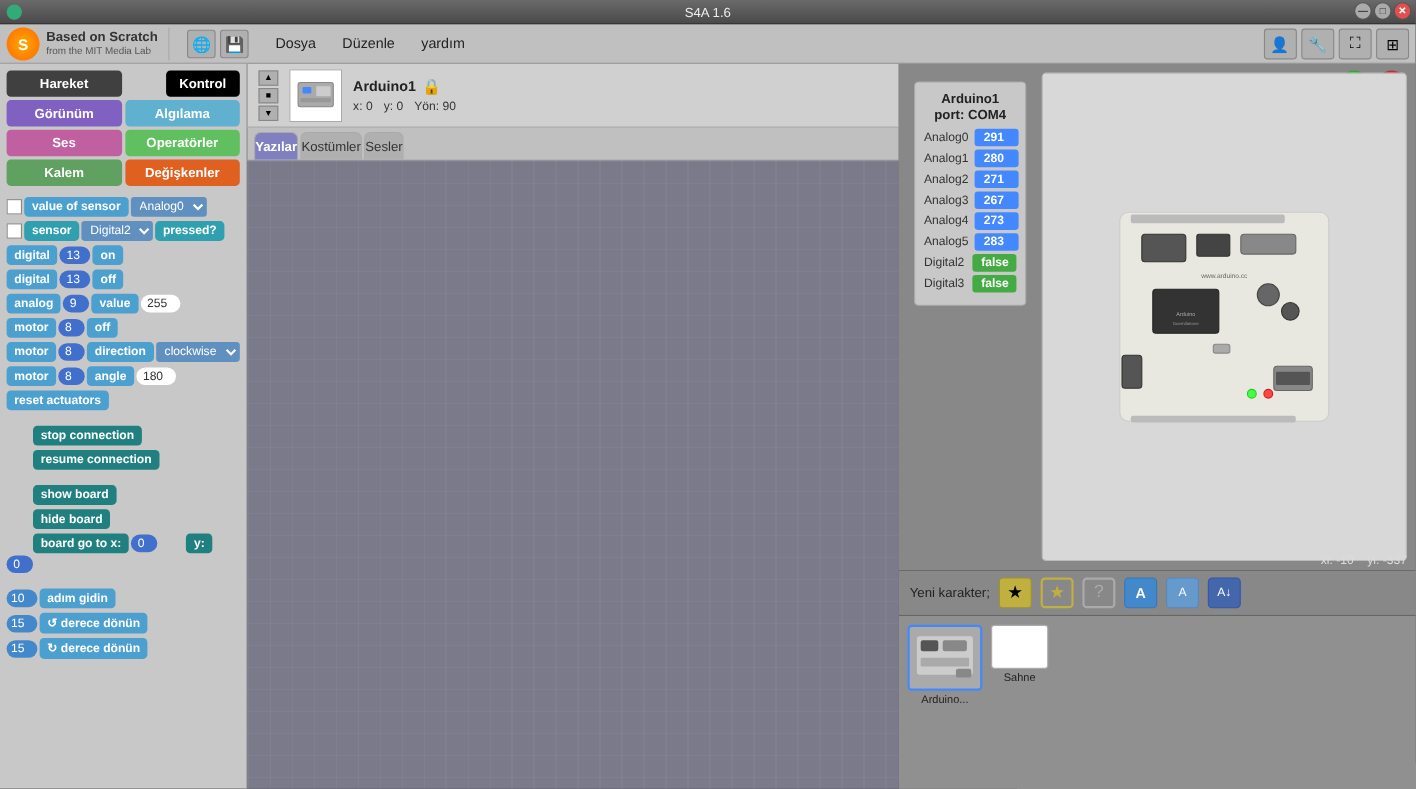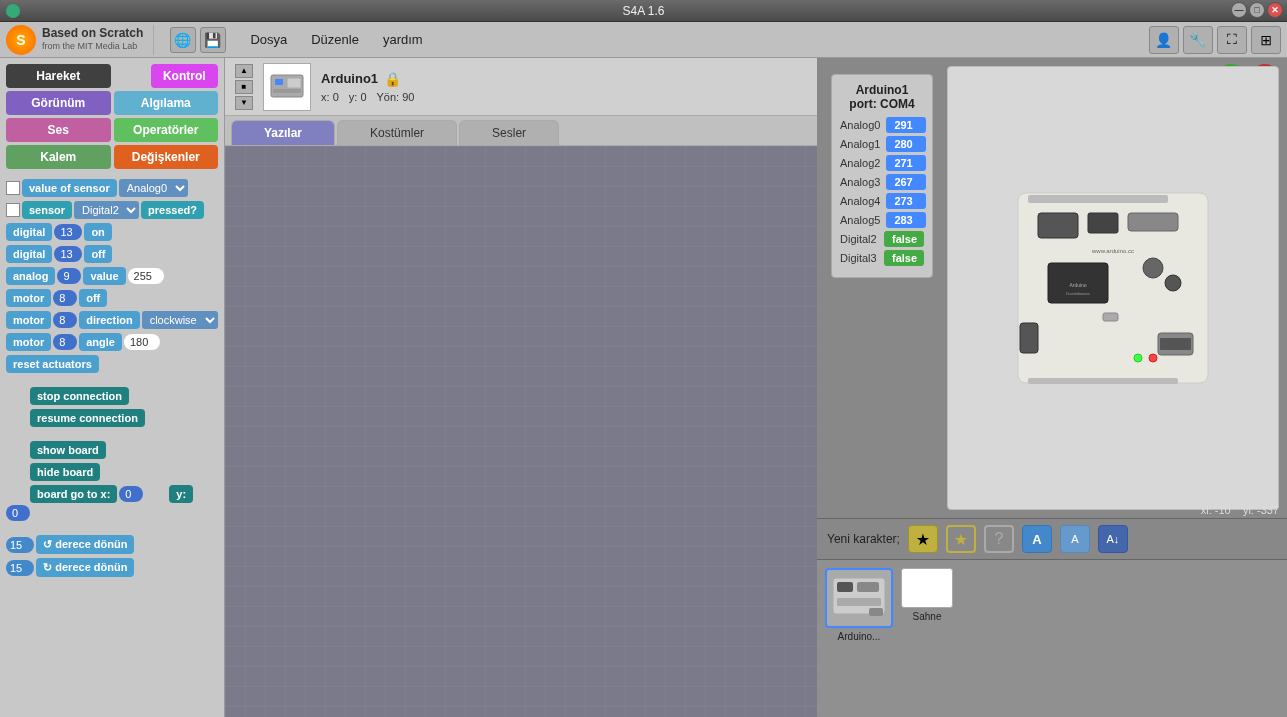--- a/index.html
+++ b/index.html
@@ -104,21 +104,21 @@
       border: none; border-radius: 4px;
       padding: 5px 8px;
       font-size: 12px; font-weight: bold;
       cursor: pointer; color: white;
       text-align: center;
     }
     .cat-btn.hareket { background: #404040; }
     .cat-btn.gorunum { background: #8060c0; }
     .cat-btn.ses { background: #c060a0; }
     .cat-btn.kalem { background: #60a060; }
-    .cat-btn.kontrol { background: #d946ef; margin-left: 37px; }
+    .cat-btn.kontrol { background: #000000; margin-left: 37px; }
     .cat-btn.algilama { background: #60b0d0; }
     .cat-btn.operatorler { background: #60c060; }
     .cat-btn.degiskenler { background: #e06020; }
 
     
     .blocks-area {
       flex: 1;
       overflow-y: auto;
       padding: 4px 6px;
       display: flex;
@@ -224,21 +224,21 @@
 
     
     .tabs-bar {
       background: #c0c0c0;
       display: flex;
       gap: 2px;
       padding: 4px 6px 0;
       border-bottom: 1px solid #aaa;
     }
     .tab {
-      padding: 5px 32px;
+      padding: 5px 0;
       font-size: 12px;
       border-radius: 6px 6px 0 0;
       cursor: pointer;
       border: 1px solid #aaa;
       border-bottom: none;
     }
     .tab.active { background: #8080c0; color: white; font-weight: bold; }
     .tab.inactive { background: #b0b0b0; color: #333; }
 
     
@@ -555,20 +555,24 @@
 
       <div class="block-row">
         <span class="block dark-teal">board go to x:</span>
         <input class="block-val-blue" value="0" style="width: 24px;">
         <span class="block dark-teal">y:</span>
         <input class="block-val-blue" value="0" style="width: 24px;">
       </div>
 
       <div class="block-spacer"></div>
 
+      <div class="block-row">
+        <input class="block-val" value="10" style="width: 28px; background: rgb(68, 136, 204); color: white; border-radius: 10px; border: none; padding: 2px 4px; font-size: 11px;">
+        <span class="block blue">adım gidin</span>
+      </div>
 
       <div class="block-row">
         <input class="block-val" value="15" style="width: 28px; background: rgb(68, 136, 204); color: white; border-radius: 10px; border: none; padding: 2px 4px; font-size: 11px;">
         <span class="block blue">↺ derece dönün</span>
       </div>
 
       <div class="block-row">
         <input class="block-val" value="15" style="width: 28px; background: rgb(68, 136, 204); color: white; border-radius: 10px; border: none; padding: 2px 4px; font-size: 11px;">
         <span class="block blue">↻ derece dönün</span>
       </div>

